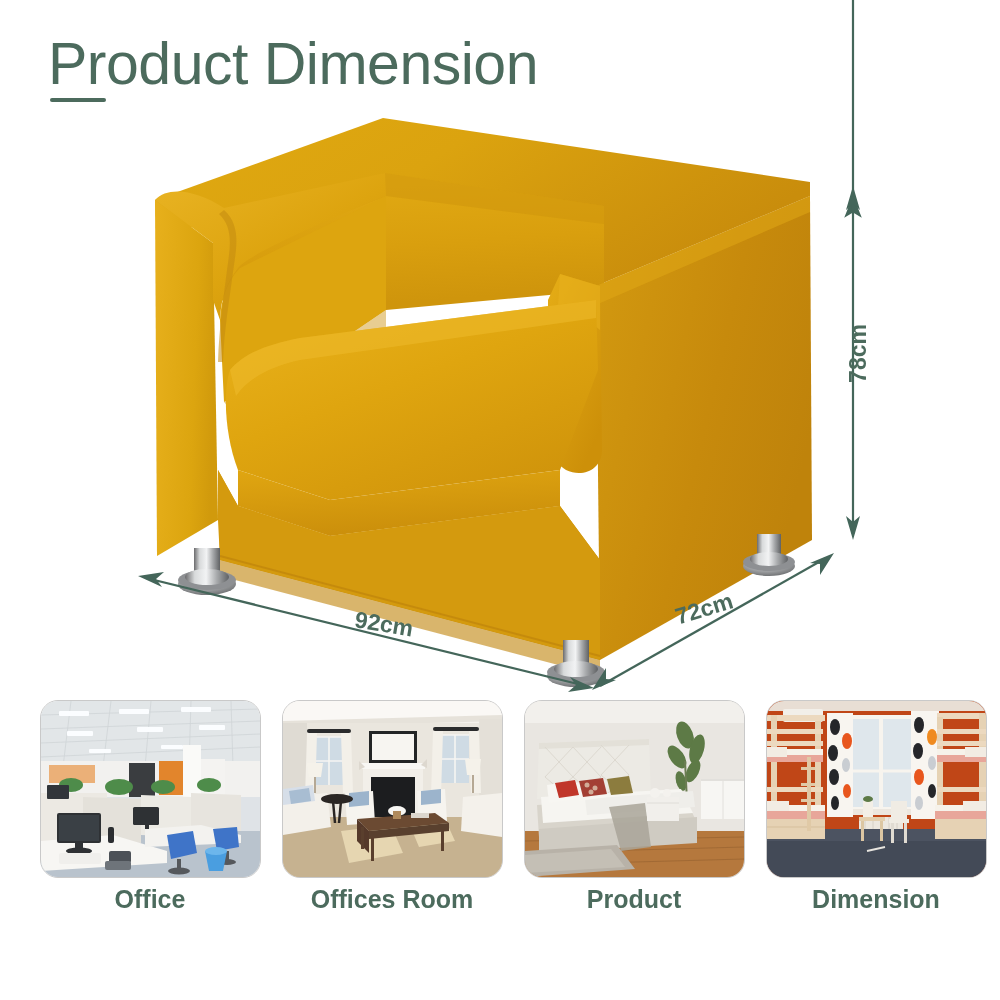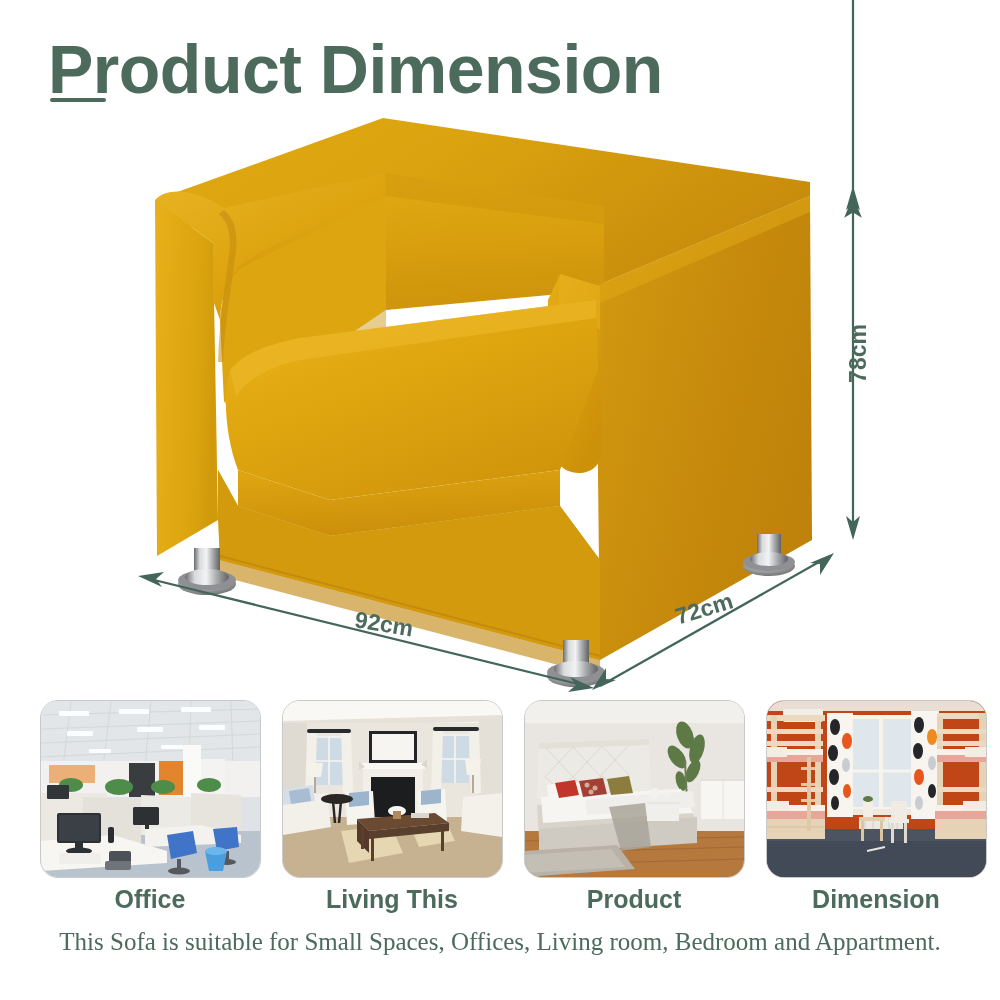--- a/index.html
+++ b/index.html
@@ -9,21 +9,21 @@
     background:#ffffff;
     font-family:"Liberation Sans", sans-serif;
     overflow:hidden;
     position:relative;
   }
   .stage{position:absolute;left:0;top:0;width:1000px;height:1000px;}
 
   
   .title{
     position:absolute;left:48px;top:34px;
-    font-size:68px;font-weight:bold;letter-spacing:-0.5px;
+    font-size:59px;font-weight:normal;letter-spacing:-0.5px;
     color:#4c6b5d;
     line-height:1.05;
     white-space:nowrap;
   }
   .title-underline{
     position:absolute;left:50px;top:98px;
     width:56px;height:4px;background:#4c6b5d;border-radius:2px;
   }
 
   
@@ -395,21 +395,21 @@
           <rect x="88" y="136" width="3" height="24" fill="#5a3f2d"></rect>
           <rect x="158" y="128" width="3" height="22" fill="#5a3f2d"></rect>
           <rect x="78" y="126" width="3" height="22" fill="#5a3f2d"></rect>
 
           <ellipse cx="114" cy="110" rx="9" ry="5" fill="#f7f6f3"></ellipse>
           <rect x="110" y="110" width="8" height="8" fill="#b08a5c"></rect>
 
           <rect x="128" y="112" width="18" height="5" fill="#dcd7ce"></rect>
         </svg>
       </div>
-      <div class="thumb-label">Living This</div>
+      <div class="thumb-label">Offices Room</div>
     </div>
 
     <div class="thumb">
       <div class="thumb-img">
         <svg viewBox="0 0 219 176" preserveAspectRatio="none">
           <rect width="219" height="176" fill="#edeae5"></rect>
 
           <rect x="0" y="0" width="219" height="132" fill="#e9e6e1"></rect>
           <rect x="0" y="0" width="219" height="22" fill="#f2f0ec"></rect>
 
@@ -585,15 +585,14 @@
           </g>
 
           <path d="M100,150 L118,146" stroke="#e8e5df" stroke-width="2"></path>
         </svg>
       </div>
       <div class="thumb-label">Dimension</div>
     </div>
 
   </div>
 
-  <div class="caption">This Sofa is suitable for Small Spaces, Offices, Living room, Bedroom and Appartment.</div>
 
 </div>
 
 </body></html>

